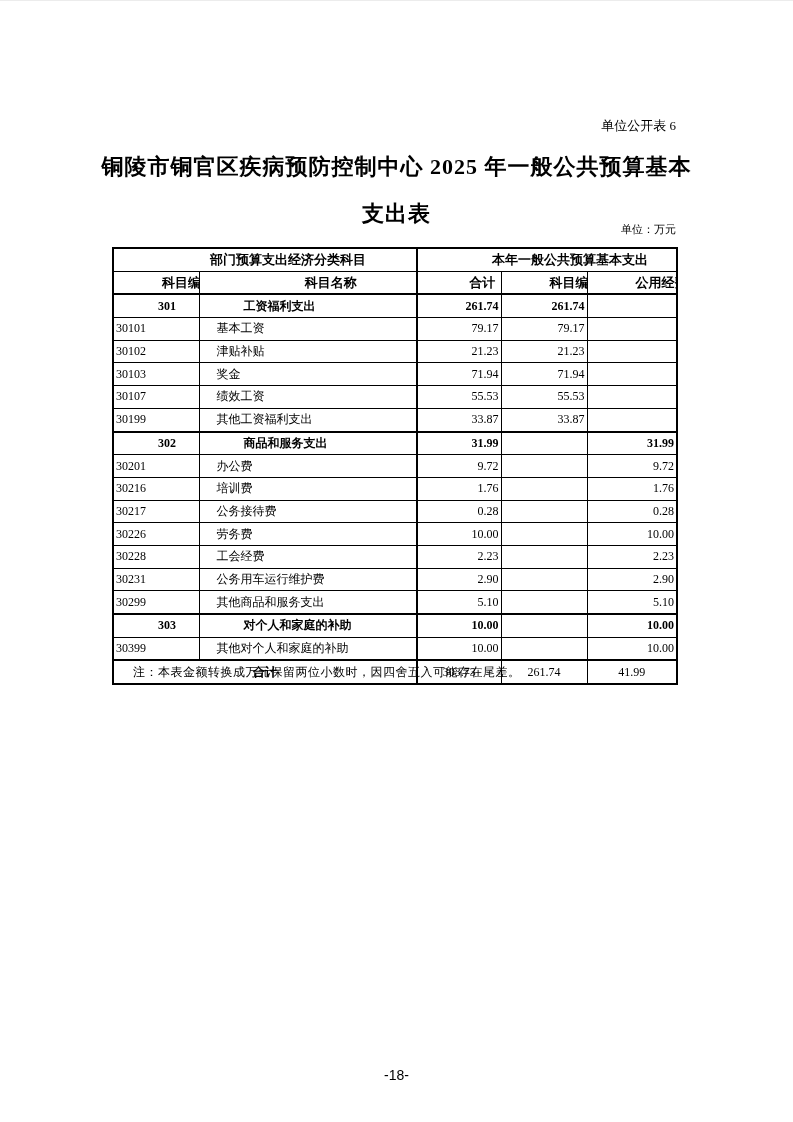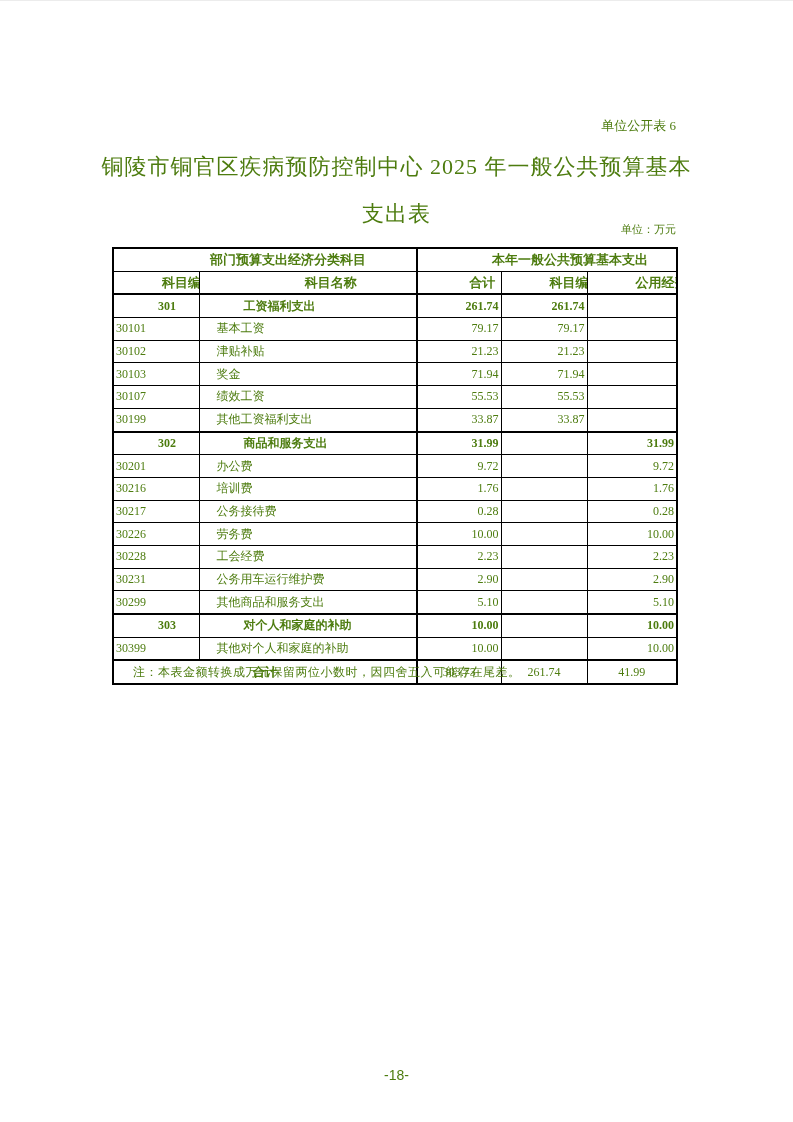--- a/index.html
+++ b/index.html
@@ -1,31 +1,31 @@
 <!DOCTYPE html>
 <html><head>
 <meta charset="utf-8">
 <style>
   html,body { margin:0; padding:0; background:#fff; }
   .page {
     position:relative;
     width:793px; height:1122px;
     background:#ffffff;
     font-family:"Liberation Serif","DejaVu Serif",serif;
-    color:#4d7c0f;
+    color:#000000;
     overflow:hidden;
     box-shadow: inset 0 1px 0 #ececec;
   }
   .doc-label {
     position:absolute; top:117px; right:117px;
     font-size:13px; white-space:nowrap;
   }
   .title {
     position:absolute; top:143px; left:0; width:100%;
-    text-align:center; font-weight:normal; font-size:22px;
+    text-align:center; font-weight:bold; font-size:22px;
     letter-spacing:1px; line-height:47px;
   }
   .unit-label {
     position:absolute; top:222px; right:117px;
     font-size:11px; white-space:nowrap;
   }
   table.budget {
     position:absolute; top:247px; left:112px;
     width:564px; border-collapse:collapse; table-layout:fixed;
     border:2px solid #000;

